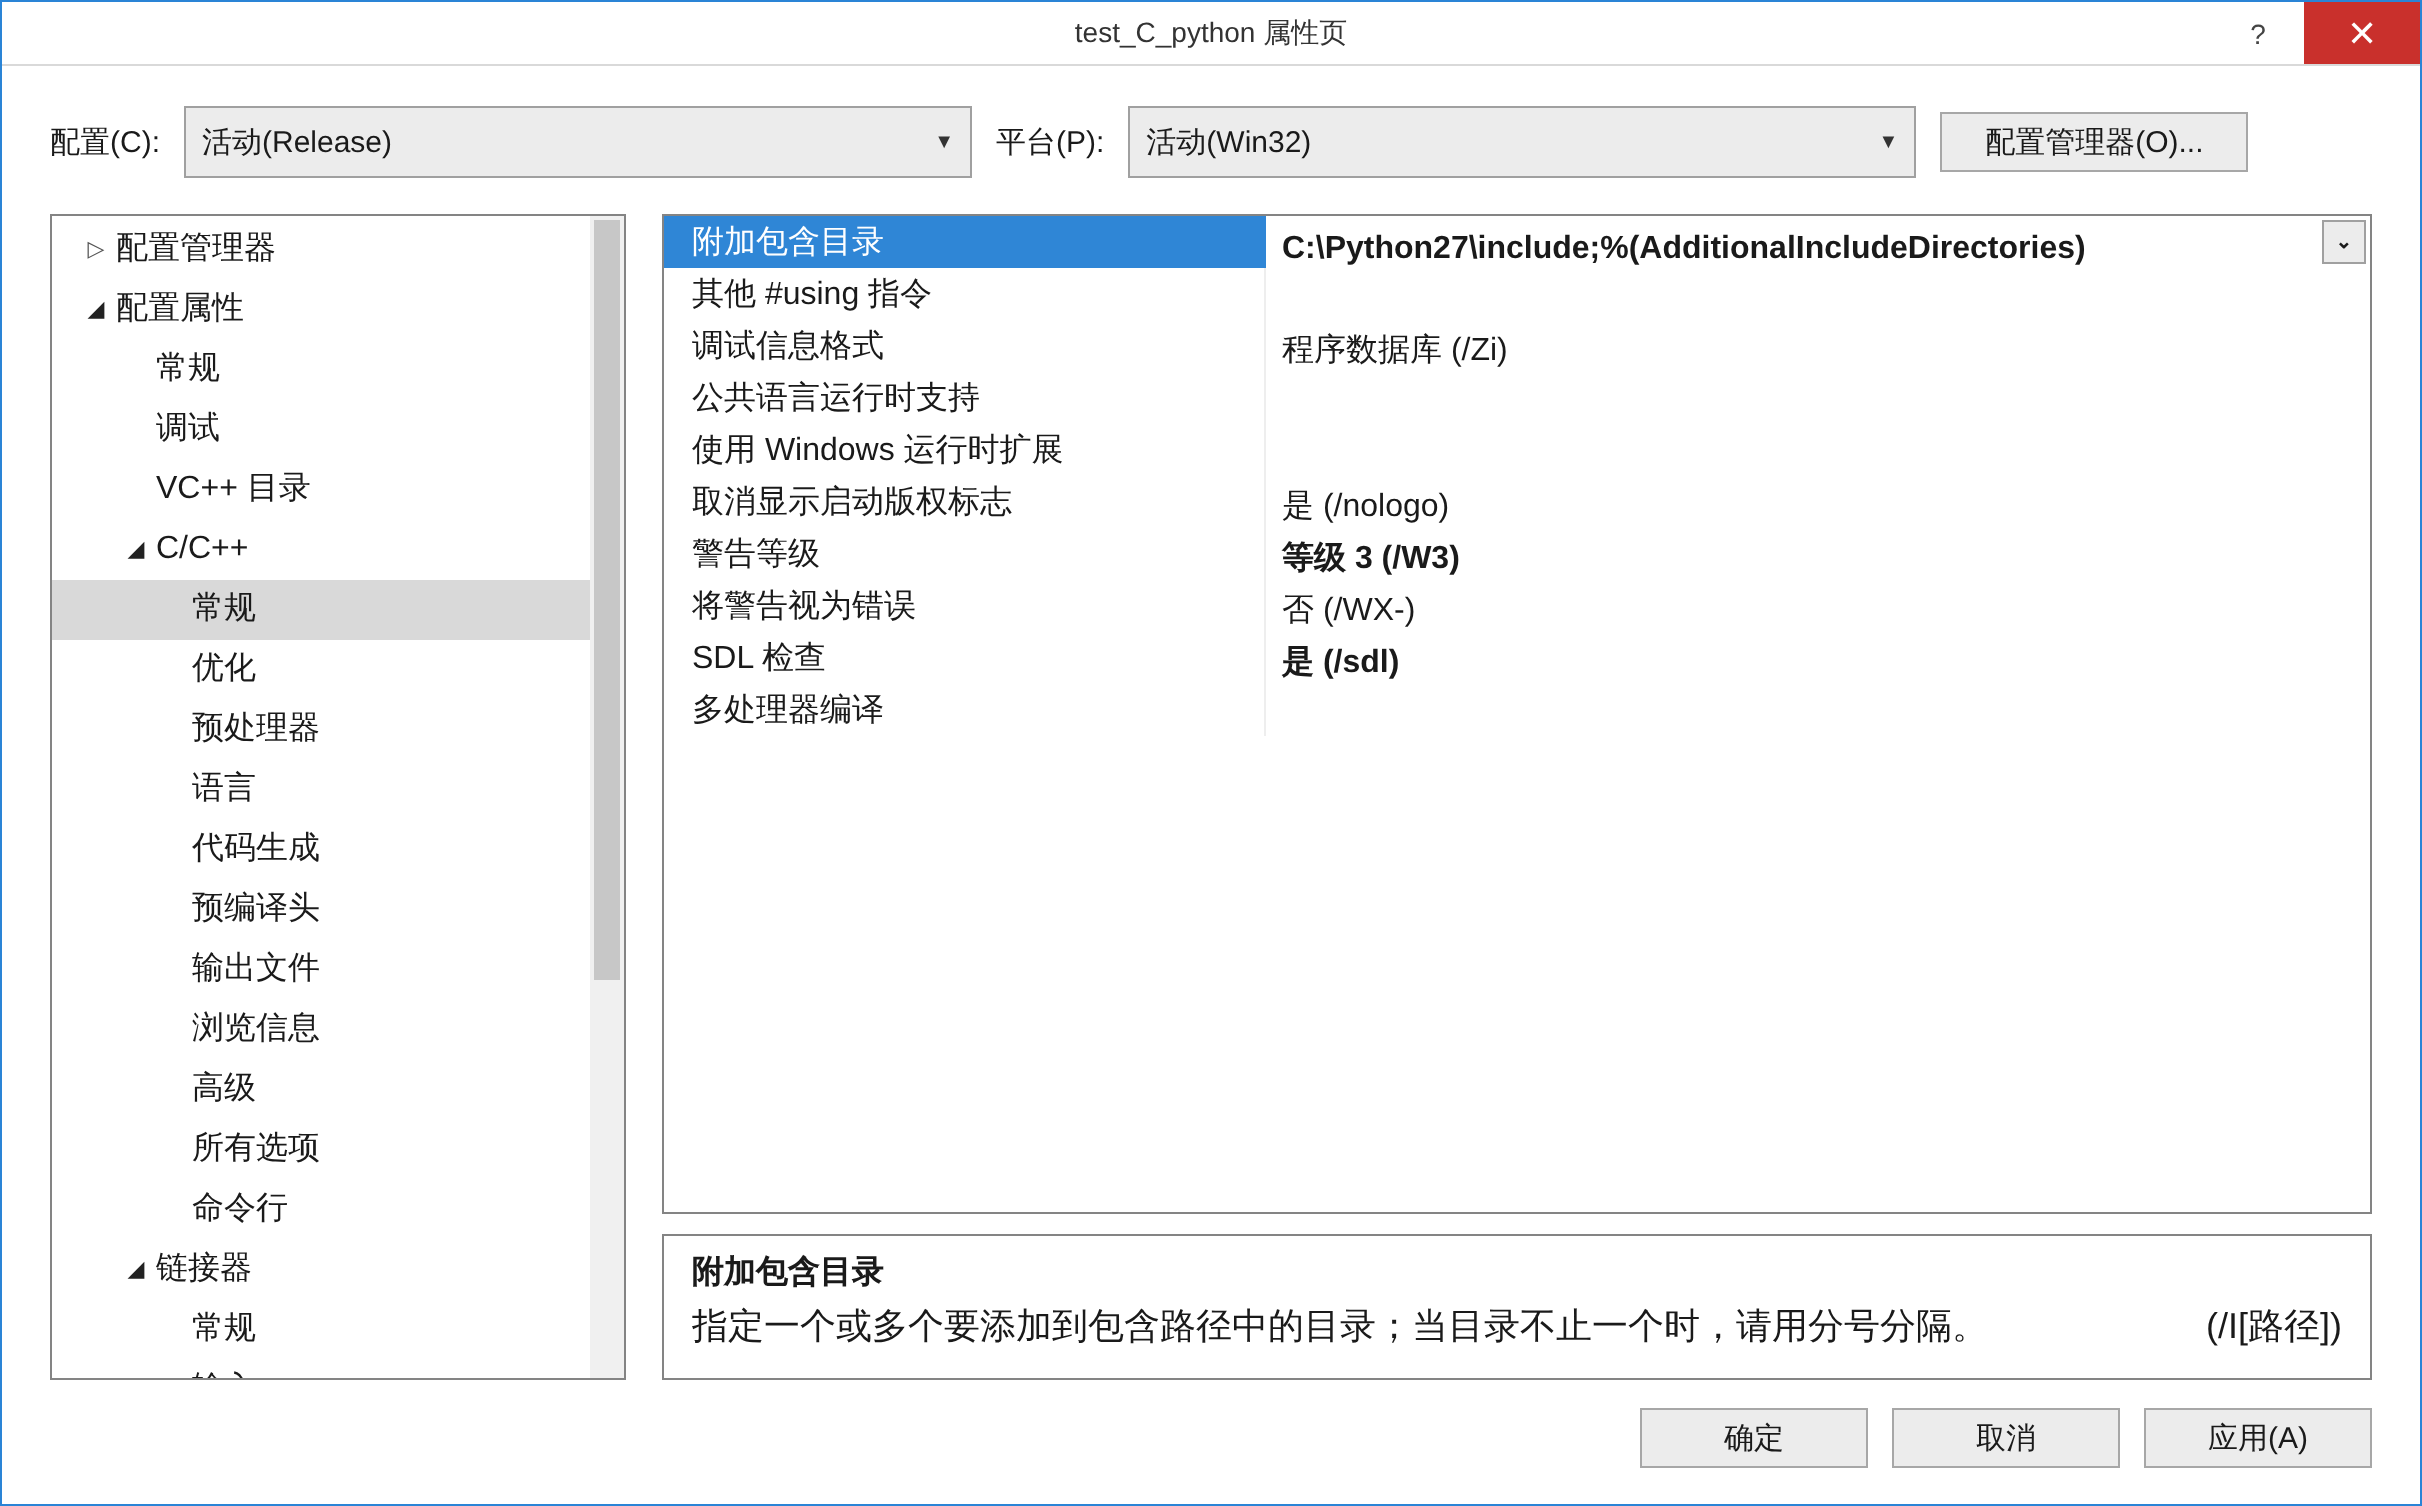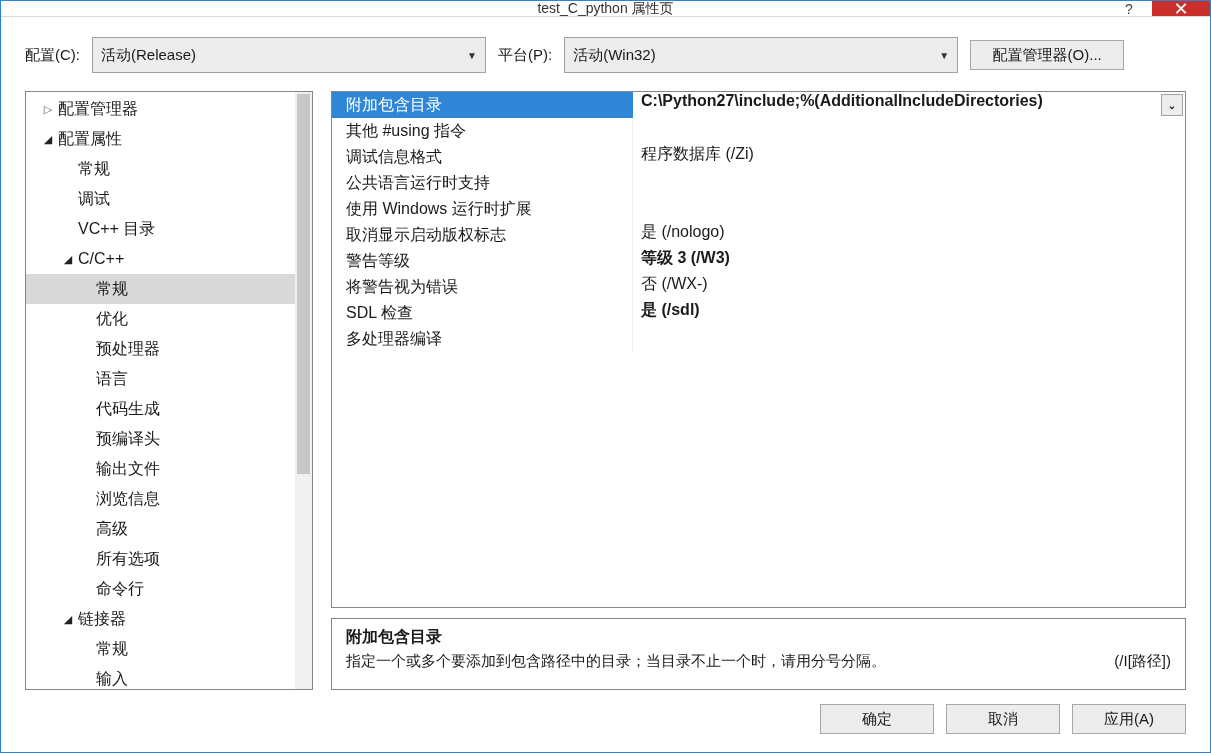--- a/index.html
+++ b/index.html
@@ -12,21 +12,21 @@
   }
   .window {
     width: 1211px;
     height: 753px;
     border: 1px solid #2a84d6;
     background: #fff;
     display: flex;
     flex-direction: column;
   }
   .titlebar {
-    height: 16px;
+    height: 32px;
     background: #fff;
     border-bottom: 1px solid #d9d9d9;
     display: flex;
     align-items: center;
     position: relative;
   }
   .title-text {
     position: absolute;
     left: 50%;
     transform: translateX(-50%);
@@ -182,21 +182,21 @@
     height: 100%;
     display: flex;
     align-items: center;
   }
   .prop-row .value {
     flex: 1;
     padding-left: 8px;
     padding-right: 30px;
     height: 100%;
     display: flex;
-    align-items: flex-start;
+    align-items: flex-end;
     white-space: nowrap;
     overflow: hidden;
   }
   .prop-row.selected .name {
     background: #2f86d6;
     color: #fff;
     border-right: 1px solid #2f86d6;
   }
   .prop-row.selected .value {
     font-weight: bold;
@@ -218,21 +218,21 @@
   }
   .bold { font-weight: bold; }
   .desc-panel {
     border: 1px solid #848484;
     background: #fff;
     padding: 8px 14px 14px 14px;
     min-height: 72px;
   }
   .desc-title { font-weight: bold; font-size: 16px; margin-bottom: 4px; }
   .desc-body {
-    font-size: 15px;
+    font-size: 18px;
     display: flex;
     justify-content: space-between;
     gap: 40px;
   }
   .bottom-row {
     display: flex;
     justify-content: flex-end;
     gap: 12px;
     margin-top: 4px;
   }

